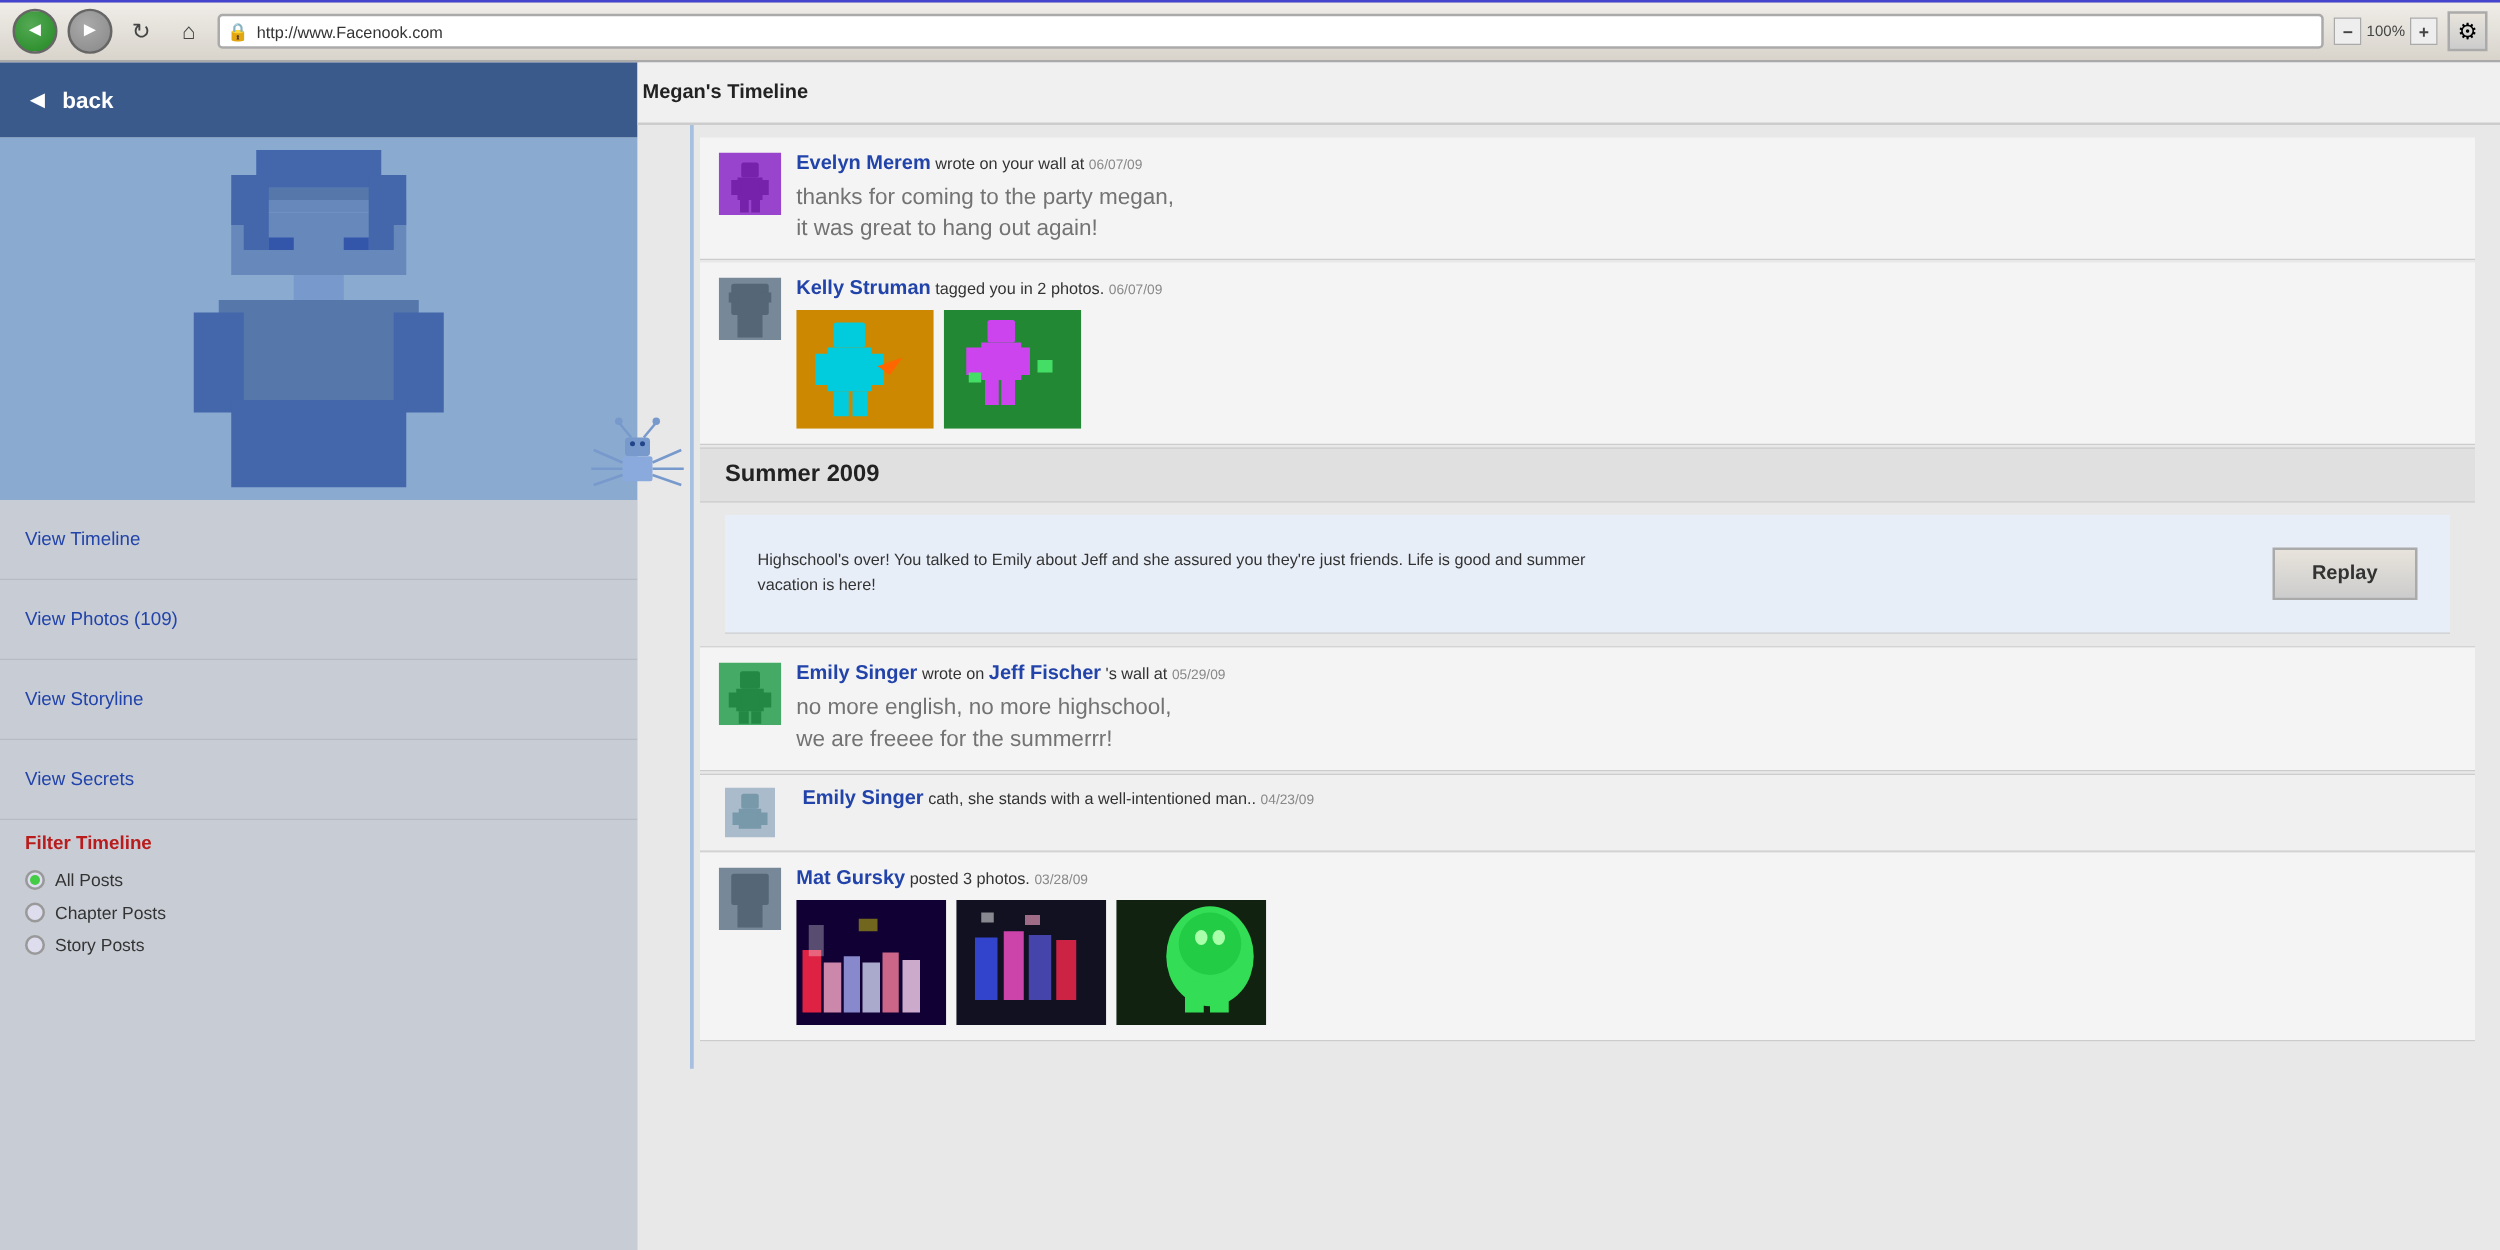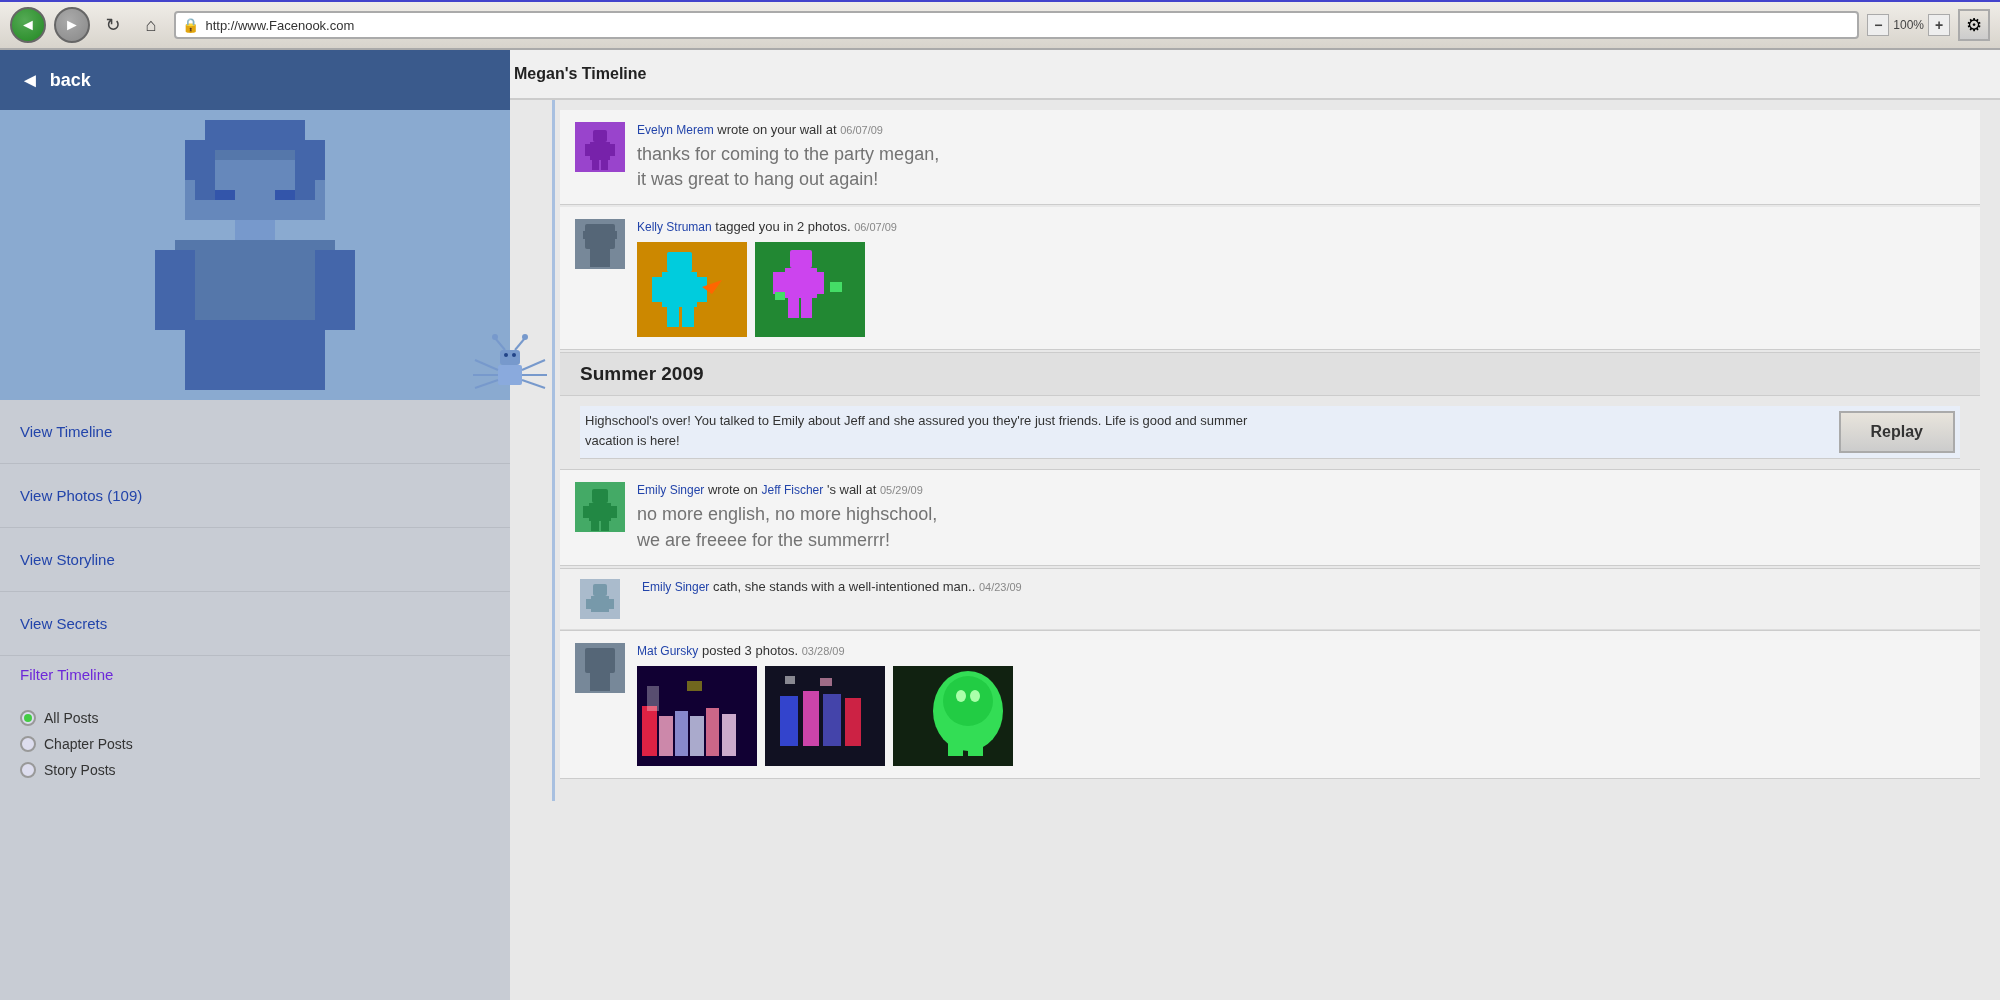--- a/index.html
+++ b/index.html
@@ -121,23 +121,23 @@
       font-size: 15px;
       border-bottom: 1px solid #b8bcc4;
       cursor: pointer;
     }
     .filter-section {
       padding: 10px 20px;
       background: #c8ccd4;
     }
     .filter-title {
       font-size: 15px;
-      color: #6d28d9;
-      font-weight: normal;
-      margin-bottom: 22px;
+      color: #b91c1c;
+      font-weight: bold;
+      margin-bottom: 8px;
     }
     .filter-item {
       display: flex;
       align-items: center;
       gap: 8px;
       padding: 5px 0;
       cursor: pointer;
       font-size: 14px;
       color: #333;
     }
@@ -192,22 +192,22 @@
       gap: 12px;
       border-bottom: 1px solid #ccc;
     }
     .feed-avatar {
       width: 50px; height: 50px;
       flex-shrink: 0;
     }
     .feed-text { flex: 1; }
     .feed-author {
       color: #2244aa;
-      font-weight: normal;
-      font-size: 12px;
+      font-weight: bold;
+      font-size: 16px;
       cursor: pointer;
     }
     .feed-action { color: #333; font-size: 13px; margin-top: 21px; }
     .feed-date { color: #888; font-size: 11px; }
     .feed-message {
       margin-top: 5px;
       color: #737373;
       font-size: 18px;
       line-height: 1.4;
     }
@@ -229,21 +229,21 @@
       font-weight: bold;
       color: #222;
       border-bottom: 1px solid #ccc;
       border-top: 1px solid #ccc;
     }
 
     
     .story-box {
       background: #e8eef8;
       margin: 10px 20px;
-      padding: 5px;
+      padding: 26px;
       border-bottom: 1px solid #ccc;
       display: flex;
       justify-content: space-between;
       align-items: flex-start;
     }
     .story-text {
       font-size: 13px;
       color: #333;
       line-height: 1.5;
       max-width: 700px;

